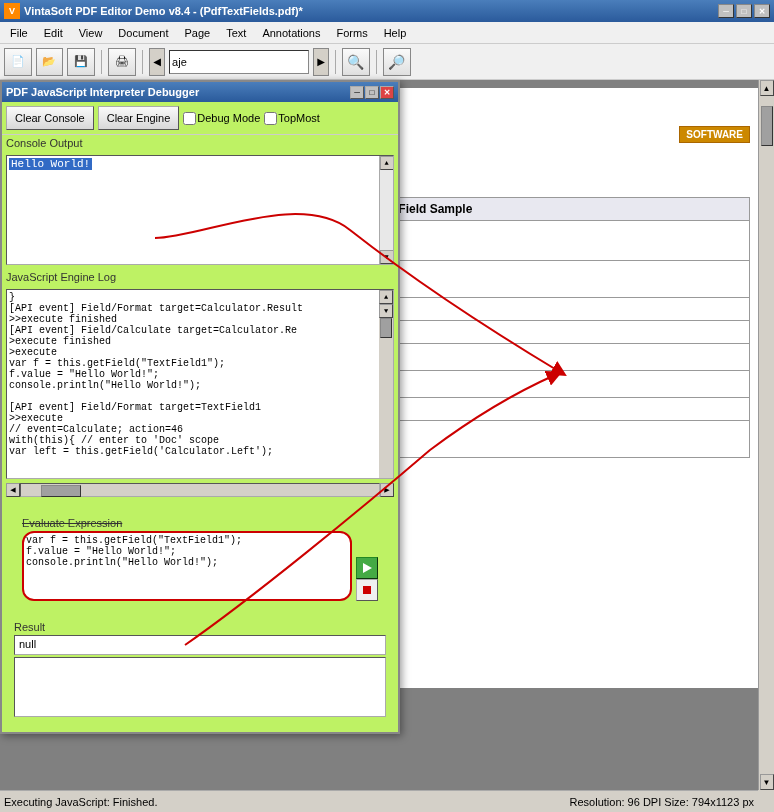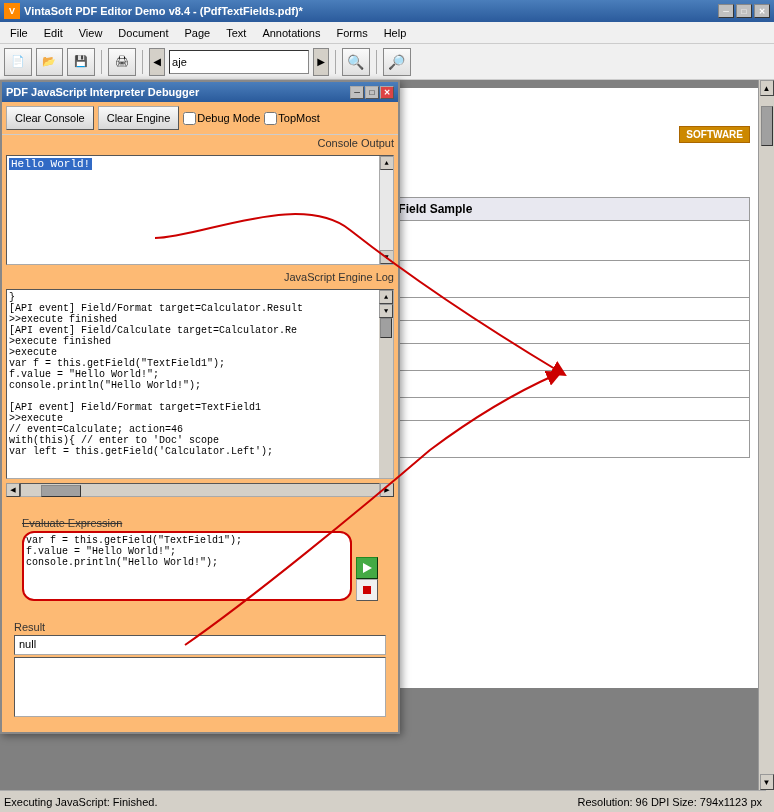--- a/index.html
+++ b/index.html
@@ -187,21 +187,21 @@
       background: #a0a0a0;
       border: 1px outset #888;
       position: absolute; top: 10px; left: 1px;
     }
 
     
     .debugger-dialog {
       position: absolute;
       top: 0; left: 0;
       width: 400px;
-      background: #fdba74;
+      background: #bef264;
       border: 2px solid #888;
       box-shadow: 2px 2px 8px rgba(0,0,0,0.4);
       z-index: 10;
     }
     .debugger-title-bar {
       background: linear-gradient(to bottom, #4a7ebb, #2a5a9b);
       color: white;
       height: 20px;
       display: flex; align-items: center;
       padding: 0 4px;
@@ -232,21 +232,20 @@
       border: 1px outset #aaa;
       font-size: 11px;
       cursor: pointer;
     }
     .dbg-checkbox { display: flex; align-items: center; gap: 1px; font-size: 11px; }
     .section-label {
       font-size: 11px;
       padding: 2px 4px;
       font-weight: normal;
       color: #333;
-      text-align: right;
     }
     .console-output {
       border: 1px inset #aaa;
       margin: 4px;
       background: white;
       height: 110px;
       overflow-y: auto;
       font-family: 'Courier New', monospace;
       font-size: 11px;
       padding: 2px;
@@ -369,21 +368,21 @@
       top: 0; left: 0;
       width: 774px;
       height: 100%;
       pointer-events: none;
       z-index: 20;
     }
 
     
     .status-bar {
       position: absolute;
-      bottom: 0; left: 0; right: 8px;
+      bottom: 0; left: 0; right: 16px;
       height: 22px;
       background: #d4d0c8;
       border-top: 1px solid #aaa;
       display: flex; align-items: center;
       padding: 0 4px;
       font-size: 11px;
     }
 
     .software-badge {
       background: #cc8800;

